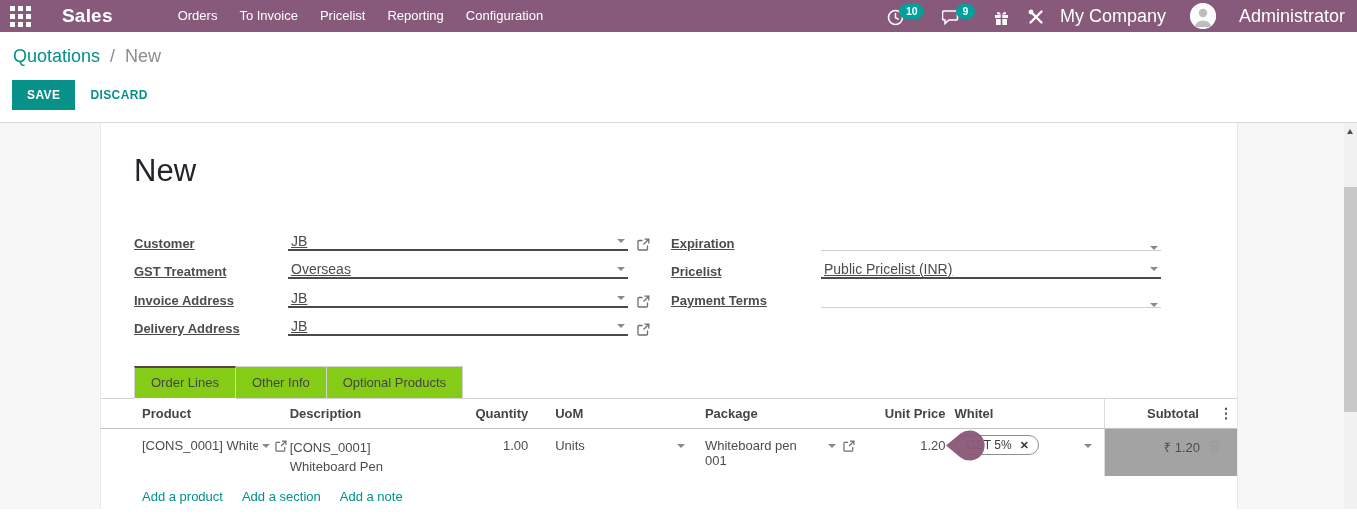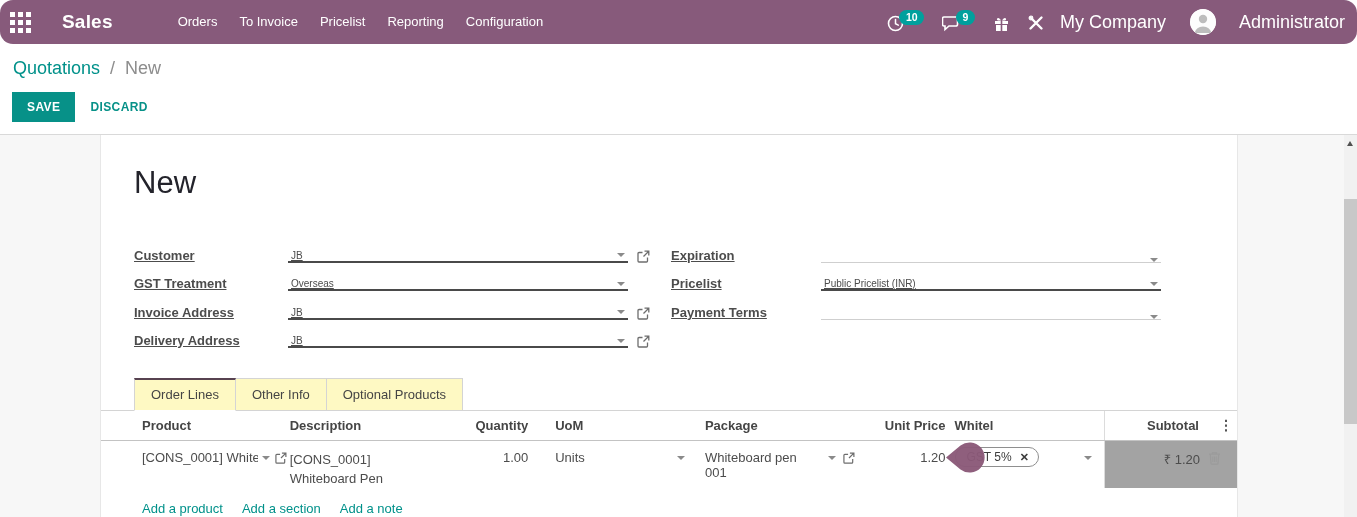--- a/index.html
+++ b/index.html
@@ -1,20 +1,20 @@
 <!DOCTYPE html>
 <html><head>
 <meta charset="utf-8">
 <style>
   * { box-sizing: border-box; margin: 0; padding: 0; }
   html,body { width:1357px; height:517px; overflow:hidden; }
   body { font-family:"Liberation Sans", sans-serif; background:#fff; color:#4c4c4c; }
 
   
-  .navbar { height:44px; background:#875A7B; display:flex; align-items:center; color:#fff; padding:0 12px 0 10px;border-radius:13px; }
+  .navbar { height:32px; background:#875A7B; display:flex; align-items:center; color:#fff; padding:0 12px 0 10px; }
   .apps-grid { width:21px; height:21px; display:grid; grid-template-columns:repeat(3,5px); grid-template-rows:repeat(3,5px); gap:3px; cursor:pointer; }
   .apps-grid span { background:#fff; width:5px; height:5px; }
   .brand { font-size:19px; font-weight:bold; margin-left:31px; letter-spacing:0.2px; cursor:pointer; }
   .nav-menu { display:flex; margin-left:54px; }
   .nav-menu a { color:#fff; font-size:13px; padding:0 11px; line-height:44px; text-decoration:none; cursor:pointer; }
   .spacer { flex:1; }
   .systray { display:flex; align-items:center; }
   .systray-item { display:flex; align-items:flex-start; margin-left:18px; cursor:pointer; position:relative; }
   .badge { background:#00A09D; color:#fff; font-size:10.5px; font-weight:bold; border-radius:9px; padding:1.5px 6.5px; margin-left:-5px; margin-top:-3px; }
   .sys-icon { display:inline-flex; align-items:center; margin-top:2px; }
@@ -41,28 +41,28 @@
 
   .form-grid { display:flex; margin-top:33px; padding-left:33px; }
   .fcol.left { width:537px; }
   .fcol.right { width:510px; }
   .frow { display:flex; align-items:flex-end; height:28.5px;text-decoration:underline; }
   .flabel { width:154px; font-size:13px; font-weight:bold; color:#4c4c4c; display:flex; align-items:center; }
   .fcol.right .flabel { width:150px; }
   .fwidget { width:340px; display:flex; align-items:center; }
   .fline { flex:1; height:100%; display:flex; align-items:center; justify-content:space-between; border-bottom:2px solid #4a4a4a; padding:0 3px 0 3px; }
   .fline.empty { border-bottom:1px solid #cfcfcf; }
-  .fvalue { font-size:10px; color:#4c4c4c; }
+  .fvalue { font-size:14px; color:#4c4c4c; }
   .caret { width:0; height:0; border-left:4px solid transparent; border-right:4px solid transparent; border-top:4.5px solid #8a8a8a; cursor:pointer; }
   .extlink { margin-left:9px; display:inline-flex; cursor:pointer; }
 
   
   .notebook { margin-top:30px; }
   .tab-strip { display:flex; padding-left:33px; border-bottom:1px solid #d4d4d4; }
-  .tab { font-size:13px; color:#454545; background:#fef9c3; border:1px solid #d4d4d4; border-bottom:none; padding:8px 16px 8px; cursor:pointer; }
+  .tab { font-size:13px; color:#454545; background:#84cc16; border:1px solid #d4d4d4; border-bottom:none; padding:8px 16px 8px; cursor:pointer; }
   .tab + .tab { margin-left:-1px; }
   .tab.active { border-top:2px solid #574250; padding-top:7px; margin-bottom:-1px; border-bottom:1px solid #fff; z-index:2; position:relative; }
 
   
   .thead { display:flex; height:30px; align-items:center; border-bottom:1px solid #c3c3c3; font-weight:bold; font-size:13px; color:#454545; position:relative; }
   .c1 { width:189px; padding-left:41px; }
   .c2 { width:153px; }
   .c3 { width:96px; text-align:right; padding-right:10px; }
   .c4 { width:157px; padding-left:17px; }
   .c5 { width:160px; padding-left:10px; }

